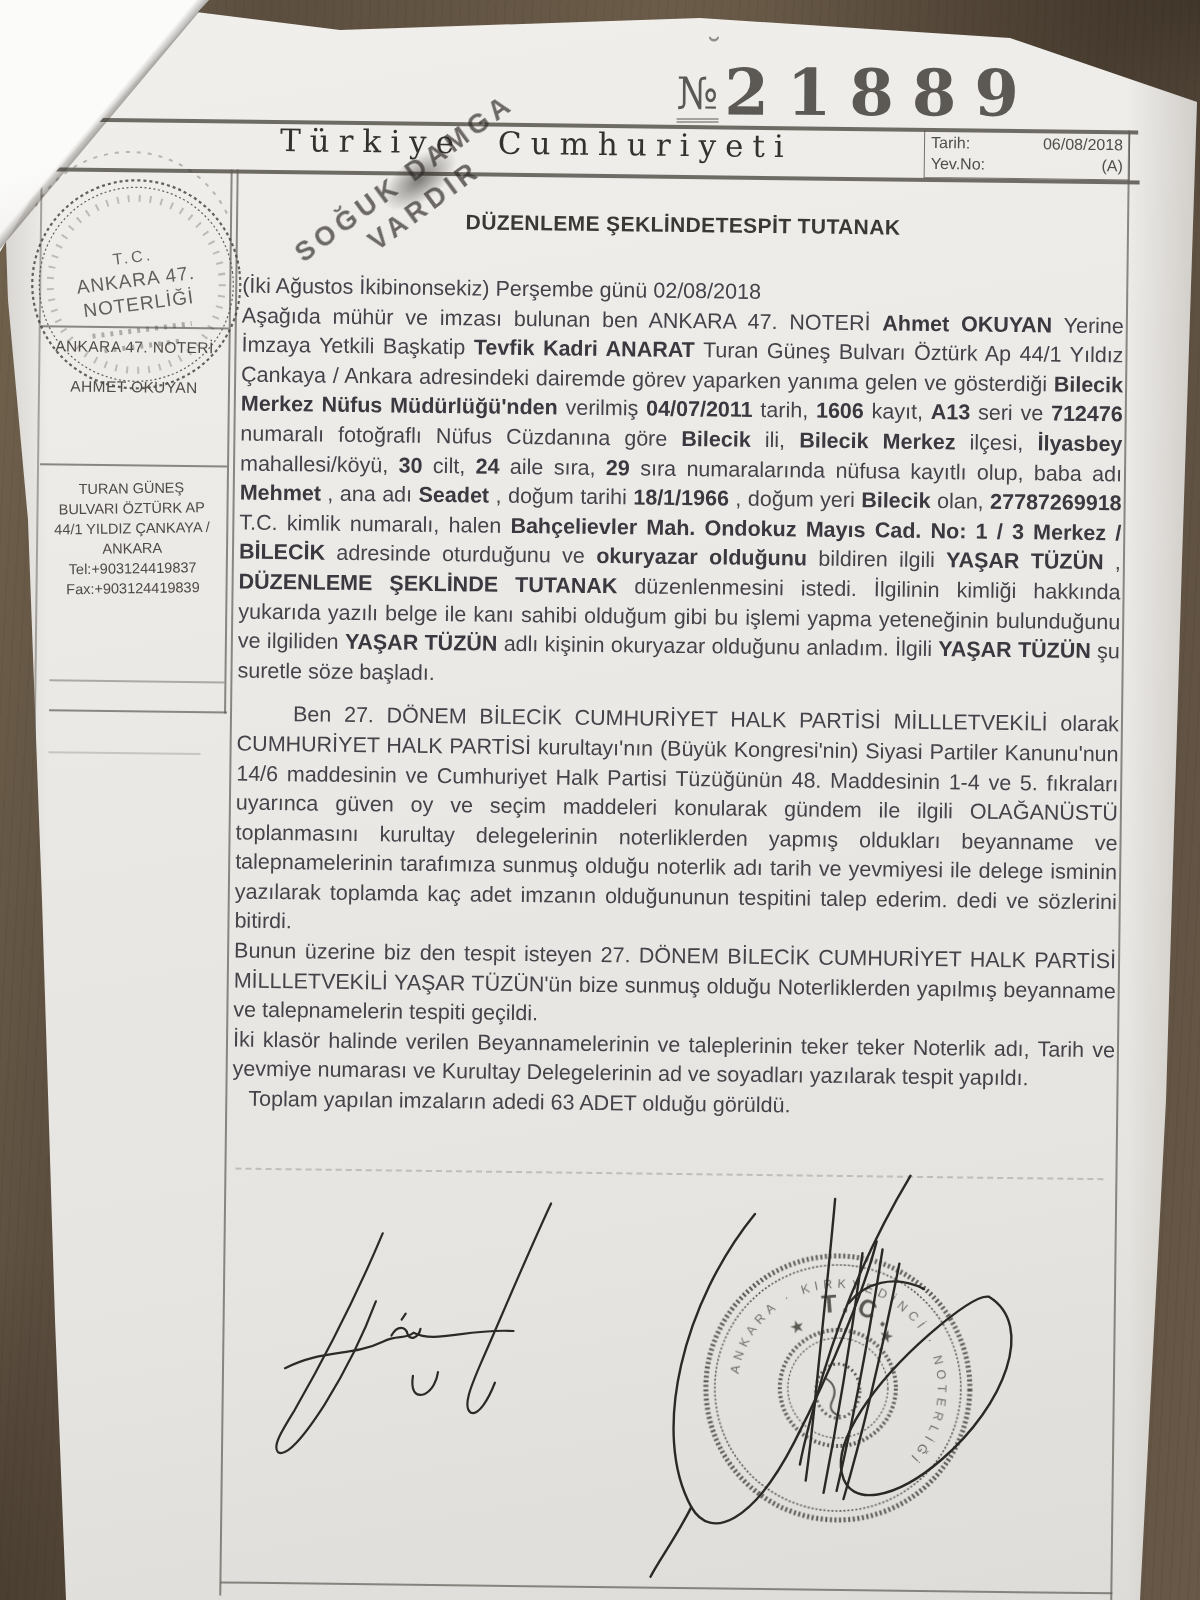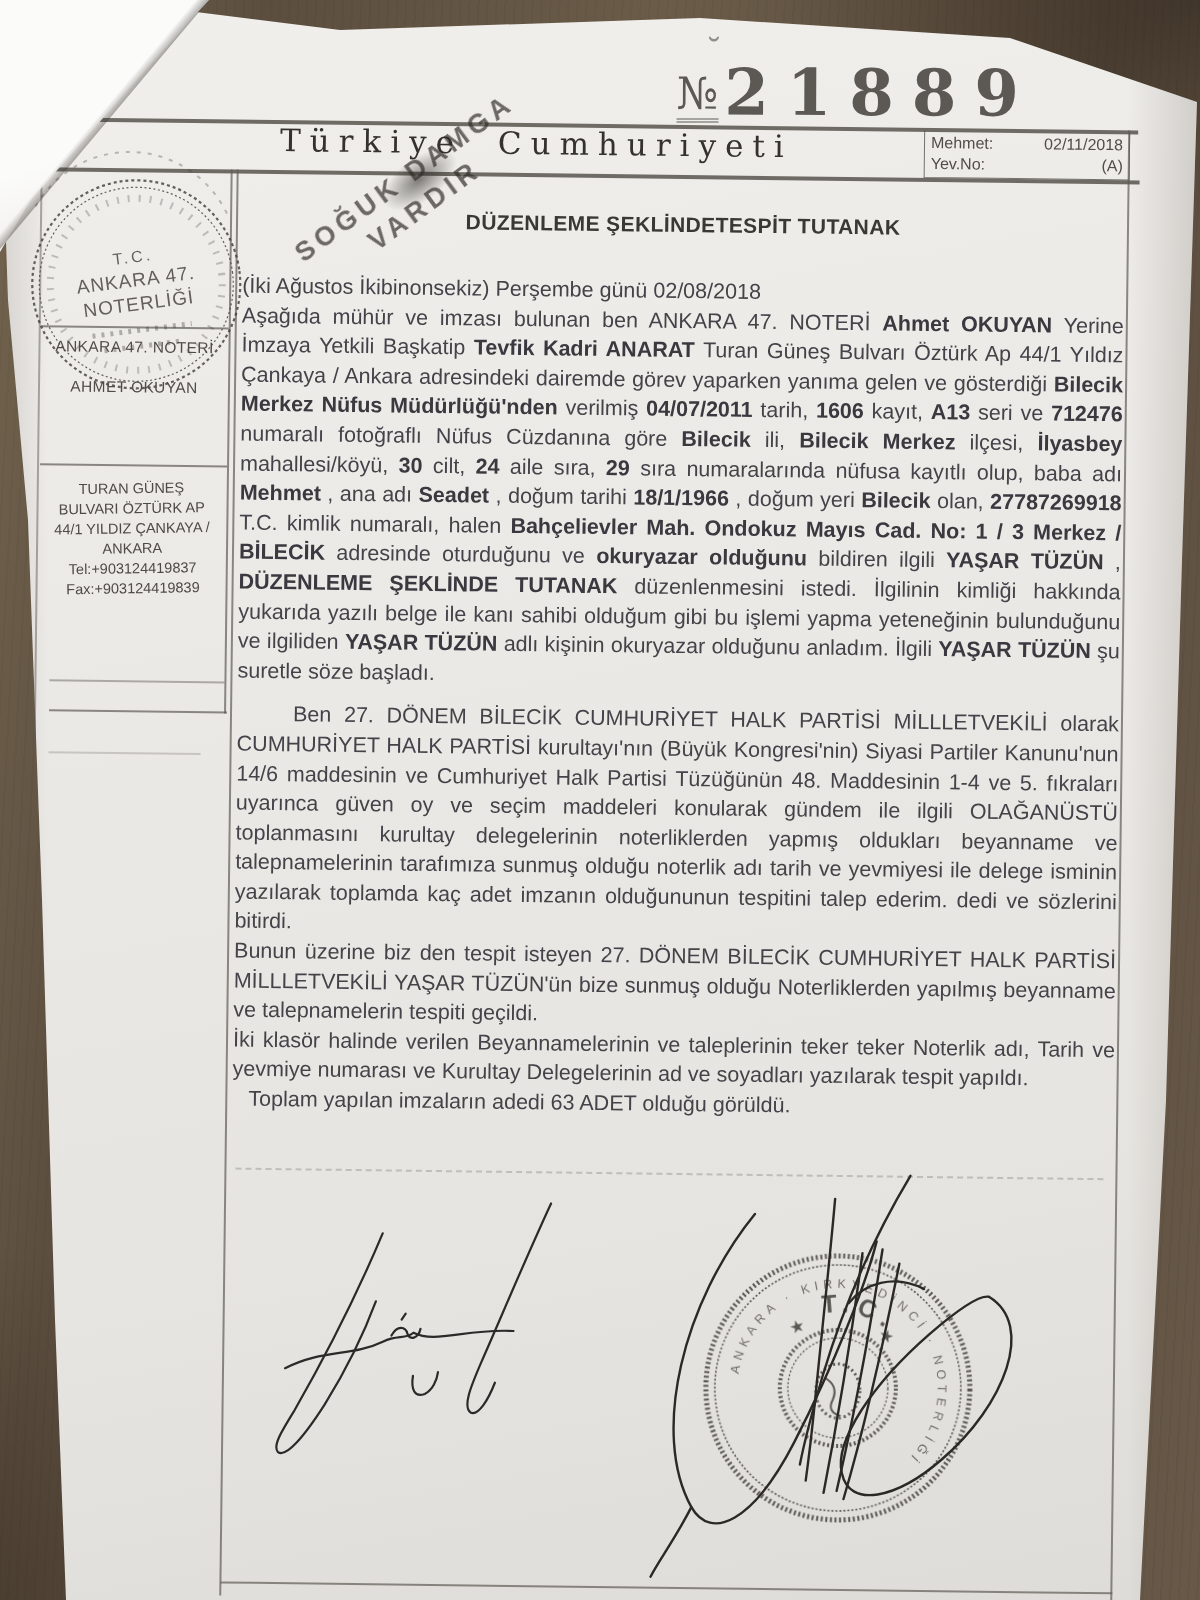--- a/index.html
+++ b/index.html
@@ -75,22 +75,22 @@
 
 <div class="content">
 
   <div class="rule" style="left:14px;top:124px;width:1116px;"></div>
   <div class="rule" style="left:14px;top:174px;width:1118px;"></div>
 
   <div class="republic">Türkiye Cumhuriyeti</div>
 
   <div class="infobox">
     <div class="row">
-      <span>Mehmet:</span>
-      <span>02/11/2018</span>
+      <span>Tarih:</span>
+      <span>06/08/2018</span>
     </div>
     <div class="row">
       <span>Yev.No:</span>
       <span>(A)</span>
     </div>
   </div>
 
   <div class="breve">˘</div>
   <div class="numstamp">
     <span class="no">№</span><span class="digits">21889</span>

